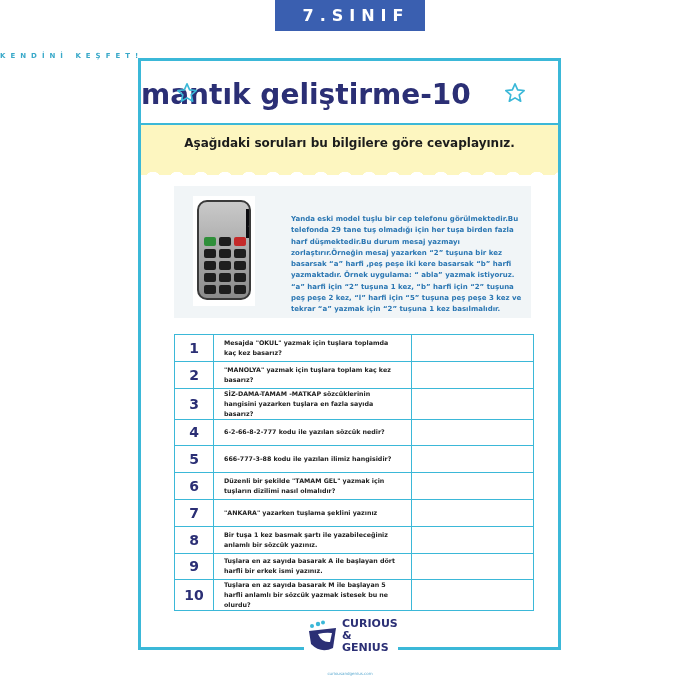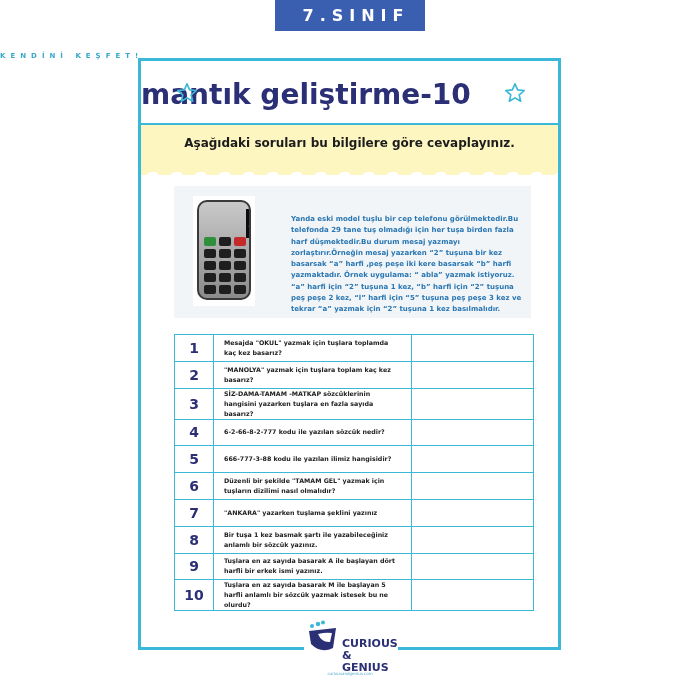--- a/index.html
+++ b/index.html
@@ -92,21 +92,21 @@
   }
   td.qtext {
     width: 198px; font-size: 6.3px; line-height: 10px; padding: 0 10px; color: #222; font-weight: bold;
   }
   td.ans { width: 122px; }
 
   .logo {
     position: absolute; left: 304px; top: 618px; width: 94px; height: 50px;
   }
   .logo-text {
-    position: absolute; left: 38px; top: 20px; font-size: 11px; font-weight: bold; color: #2b2f75; line-height: 12px;
+    position: absolute; left: 38px; top: 0; font-size: 11px; font-weight: bold; color: #2b2f75; line-height: 12px;
   }
   .logo-url {
     position: absolute; left: 0; top: 671px; width: 700px; text-align: center; font-size: 4px; color: #5aa9d0;
   }
 </style>
 </head>
 <body>
 
 <div class="grade-badge">7.SINIF</div>
 <div class="tagline">KENDİNİ KEŞFET!</div>

